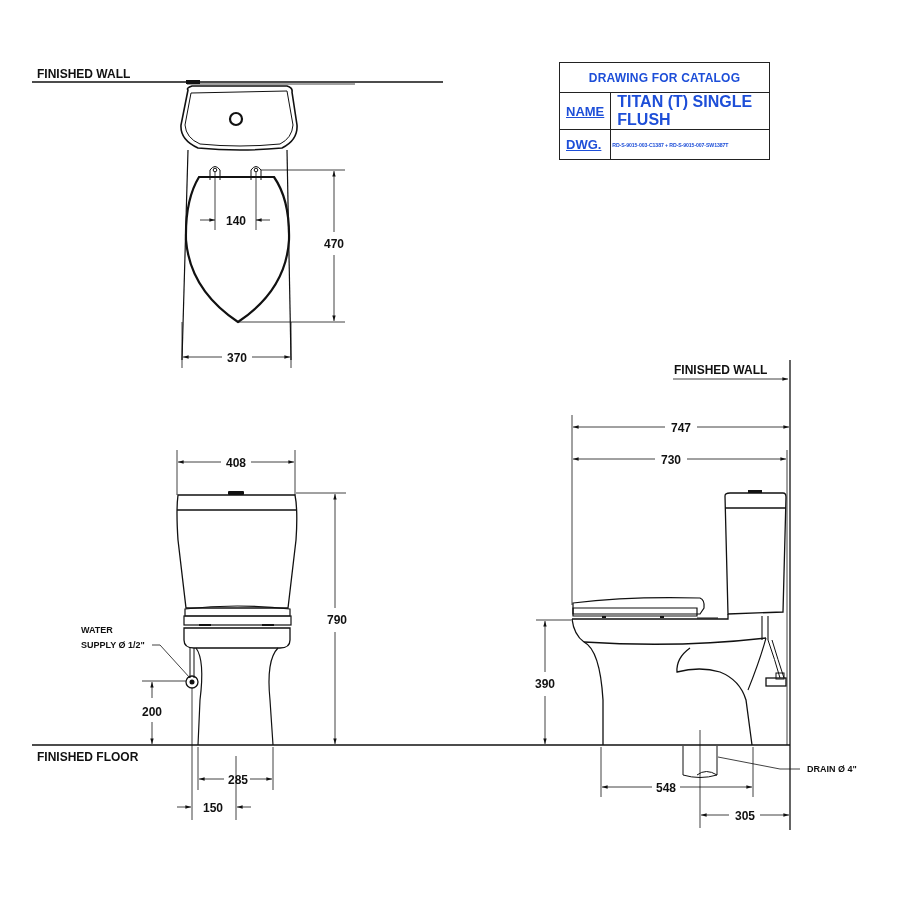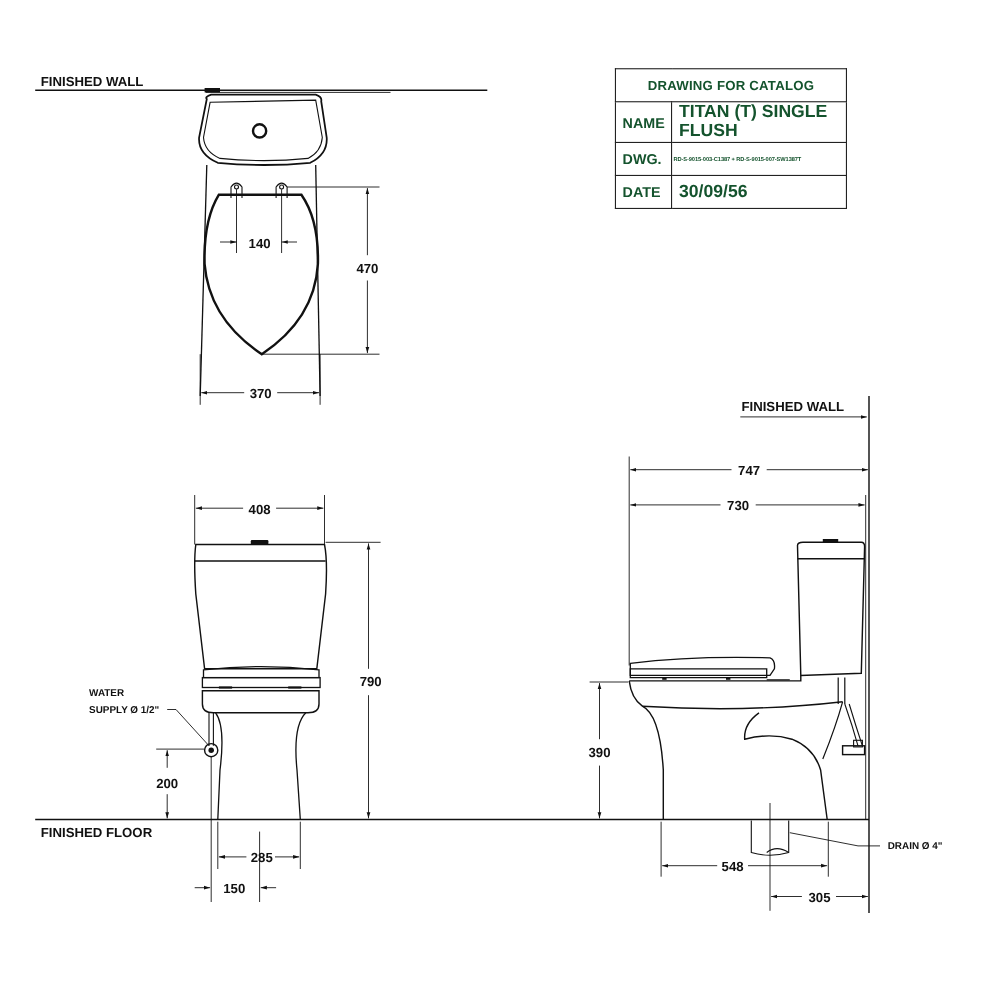--- a/index.html
+++ b/index.html
@@ -3,25 +3,25 @@
   <meta charset="utf-8">
   <style>
     html, body { margin: 0; padding: 0; background: #ffffff; }
     body { width: 900px; height: 900px; position: relative; overflow: hidden; font-family: "Liberation Sans", sans-serif; }
     #drawing { position: absolute; left: 0; top: 0; }
     .lbl { font-family: "Liberation Sans", sans-serif; font-weight: bold; fill: #111; }
     .ln { stroke: #111; fill: none; }
     #spec-table {
       position: absolute; left: 559px; top: 62px; width: 211px;
       border-collapse: collapse; font-family: "Liberation Sans", sans-serif;
-      font-weight: bold; color: #14532d; background: #fff;
+      font-weight: bold; color: #1d4ed8; background: #fff;
     }
     #spec-table td, #spec-table th { border: 1.5px solid #222; padding: 0 6px; height: 29px; font-size: 12px; }
     #spec-table th { font-size: 12px; text-align: center; letter-spacing: 0.2px; }
-    #spec-table td.k { width: 36px; font-size: 13px; }
+    #spec-table td.k { width: 36px; font-size: 13px; text-decoration: underline; }
     #spec-table td.v { font-size: 16px; }
     #spec-table td.v.small { font-size: 5.2px; padding: 0 1px; white-space: nowrap; letter-spacing: -0.1px; }
   </style>
 </head>
 <body>
 
 <svg id="drawing" width="900" height="900" viewBox="0 0 900 900" xmlns="http://www.w3.org/2000/svg">
   <defs>
     <marker id="arr" viewBox="0 0 10 10" refX="10" refY="5" markerWidth="7" markerHeight="7" orient="auto-start-reverse">
       <path d="M0,2 L10,5 L0,8 z" fill="#111"></path>
@@ -190,18 +190,14 @@
         <th colspan="2">DRAWING FOR CATALOG</th>
       </tr>
   <tr>
     <td class="k">NAME</td>
     <td class="v">TITAN (T) SINGLE FLUSH</td>
   </tr>
   <tr>
     <td class="k">DWG.</td>
     <td class="v small">RD-S-9015-003-C1387 + RD-S-9015-007-SW1387T</td>
   </tr>
-  <tr>
-    <td class="k">DATE</td>
-    <td class="v">30/09/56</td>
-  </tr>
 </tbody>
   </table>
 
 </body></html>

